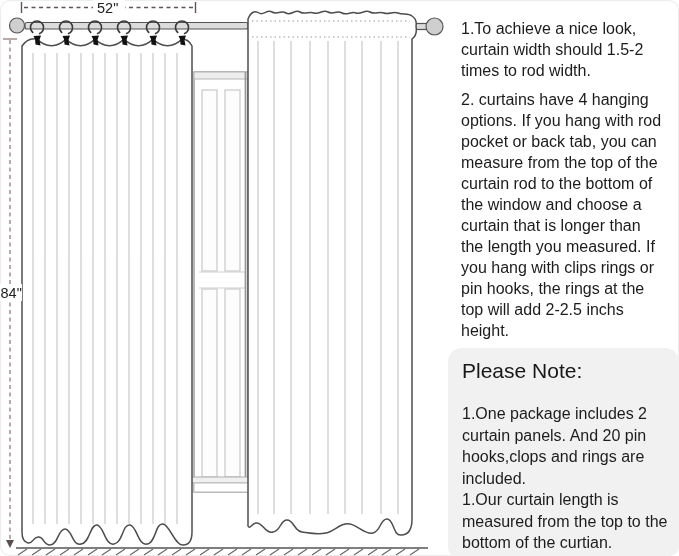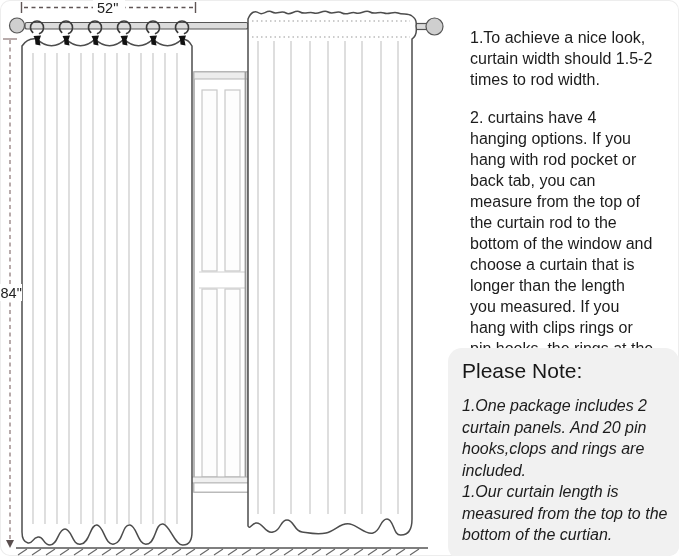--- a/index.html
+++ b/index.html
@@ -7,28 +7,28 @@
     position:relative;width:679px;height:556px;background:#ffffff;
     overflow:hidden;font-family:"Liberation Sans",sans-serif;color:#1c1c1c;
     box-shadow:inset 0 0 0 1px #ededed;border-radius:10px;
   }
   .diagram-svg{position:absolute;left:0;top:0;}
   .suggestion{position:absolute;left:453px;top:10px;width:218px;}
   .suggestion h1{
     margin:0 0 5px 0;font-size:24px;line-height:28px;font-weight:400;
     letter-spacing:.5px;color:#171717;
   }
-  .suggestion p{margin:17px;font-size:16px;line-height:21px;color:#1c1c1c;}
+  .suggestion p{margin:8px;font-size:16px;line-height:21px;color:#1c1c1c;}
   .note-box{
     position:absolute;left:448px;top:348px;width:231px;height:212px;
     background:#f1f1f1;border-radius:14px;box-sizing:border-box;
     padding:10px 10px 10px 14px;
   }
-  .note-box h2{margin:0 0 12px 0;font-size:21px;line-height:25px;font-weight:400;color:#171717;}
-  .note-box p{margin:0;font-size:16px;line-height:21.5px;color:#1c1c1c;font-style:italic;}
+  .note-box h2{margin:0 0 20px 0;font-size:21px;line-height:25px;font-weight:400;color:#171717;}
+  .note-box p{margin:0;font-size:16px;line-height:21.5px;color:#1c1c1c;}
   svg text{font-family:"Liberation Sans",sans-serif;}
 </style>
 </head>
 <body>
 
 <div class="canvas">
 
   <svg class="diagram-svg" width="450" height="556" viewBox="0 0 450 556">
 
     <g>

